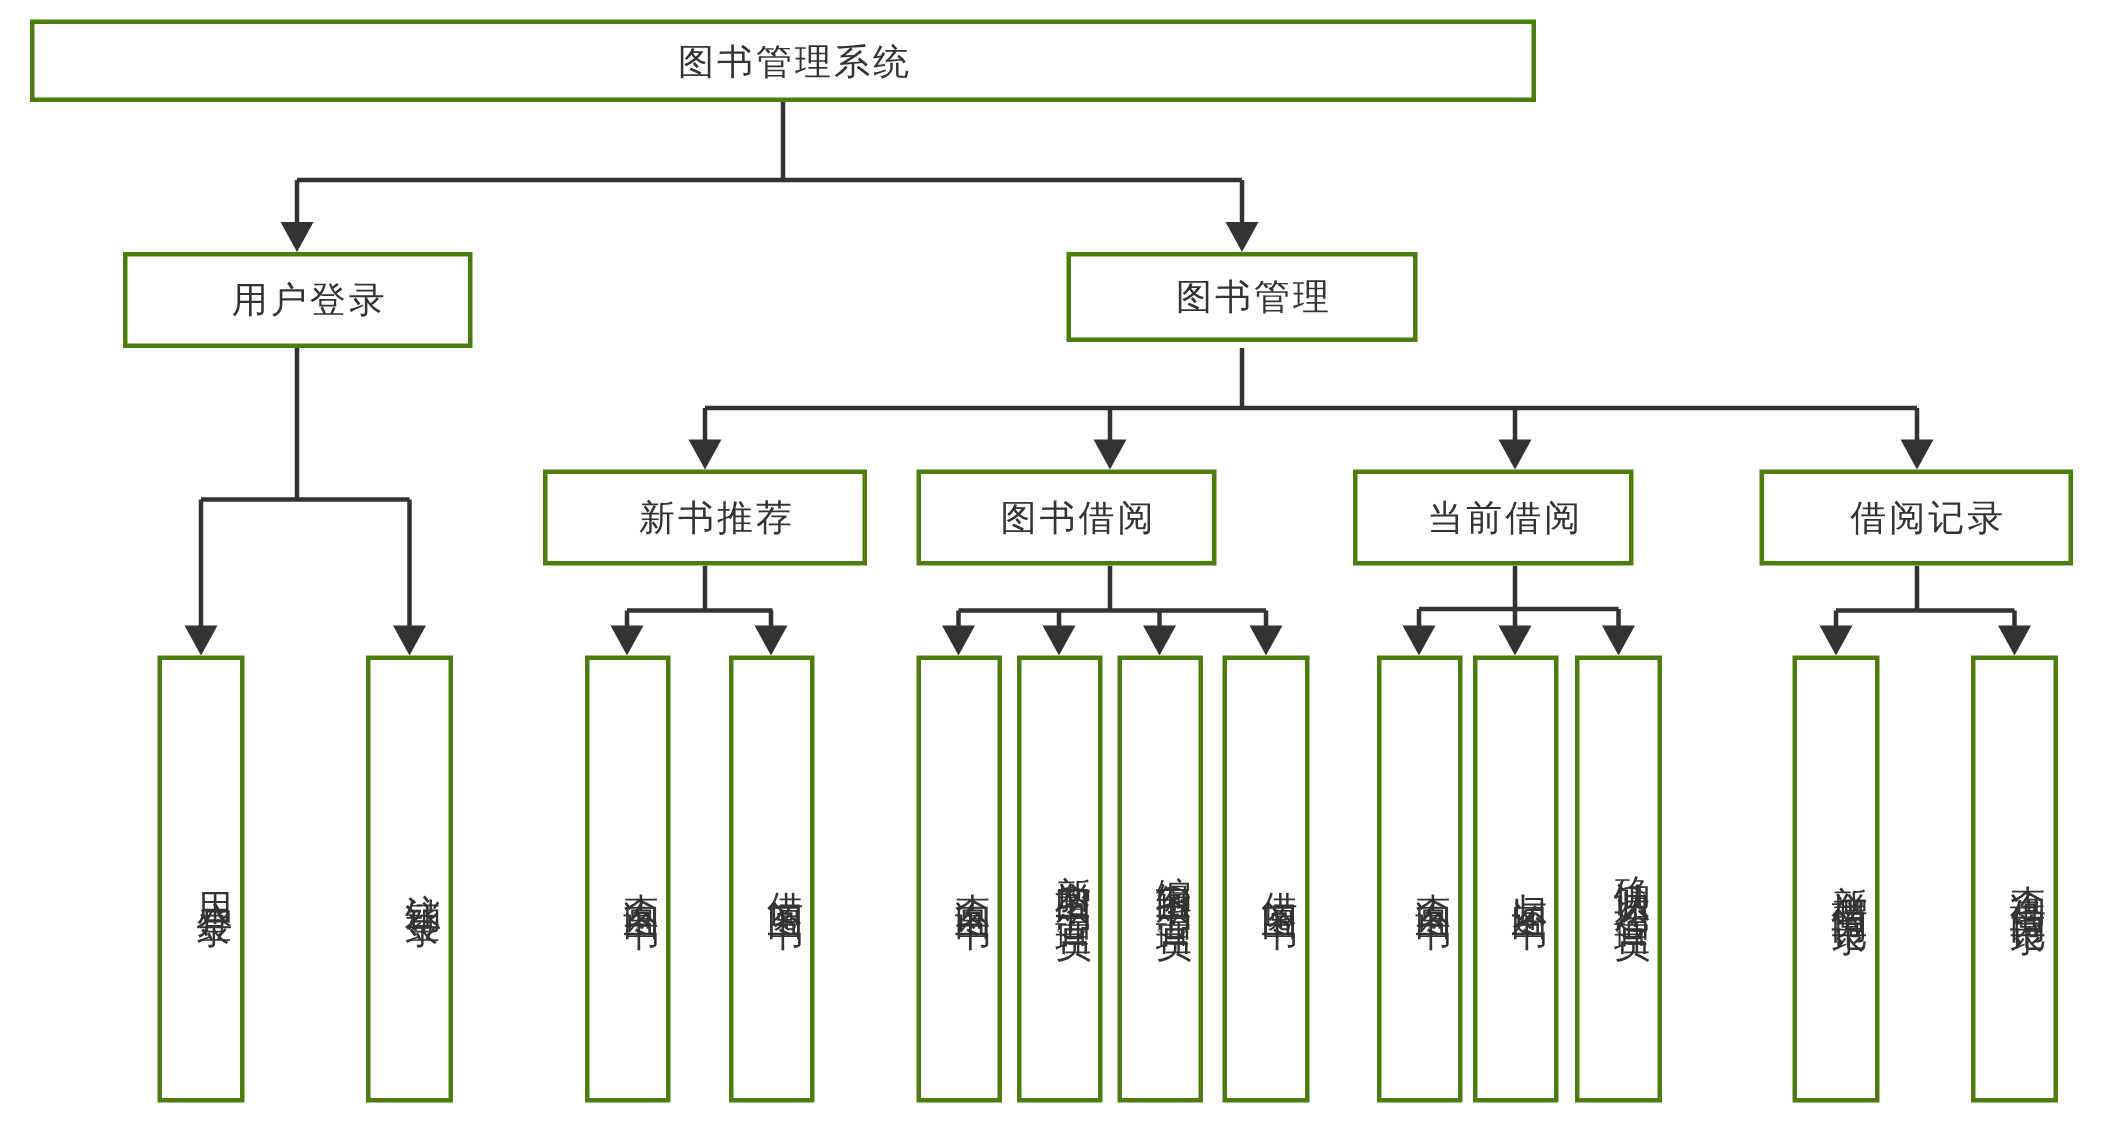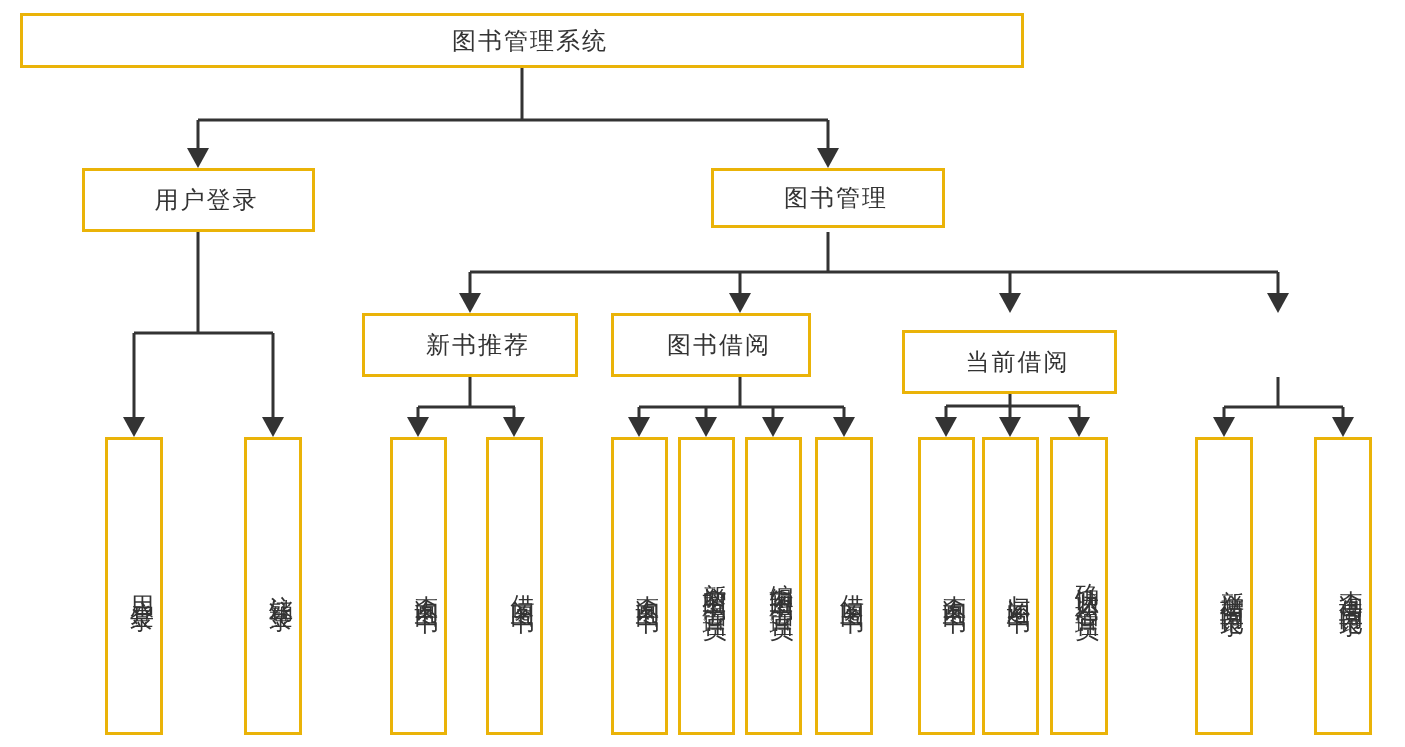--- a/index.html
+++ b/index.html
@@ -28,21 +28,21 @@
     fill: none;
   }
   #connectors polygon {
     fill: #333333;
     stroke: none;
   }
   .box {
     position: absolute;
     box-sizing: border-box;
     background: #ffffff;
-    border: 3px solid #eab308;
+    border: 3px solid #4d7c0f;
     display: flex;
     align-items: center;
     justify-content: center;
     color: #333333;
     padding-left: 16px;
   }
   .hlabel {
     font-size: 24px;
     letter-spacing: 2px;
     white-space: nowrap;
@@ -129,22 +129,25 @@
   <div class="box" style="left:711px;top:168px;width:234px;height:60px">
     <span class="hlabel">图书管理</span>
   </div>
 
   <div class="box" style="left:362px;top:313px;width:216px;height:64px">
     <span class="hlabel">新书推荐</span>
   </div>
   <div class="box" style="left:611px;top:313px;width:200px;height:64px">
     <span class="hlabel">图书借阅</span>
   </div>
-  <div class="box" style="left:902px;top:330px;width:215px;height:64px">
+  <div class="box" style="left:902px;top:313px;width:187px;height:64px">
     <span class="hlabel">当前借阅</span>
+  </div>
+  <div class="box" style="left:1173px;top:313px;width:209px;height:64px">
+    <span class="hlabel">借阅记录</span>
   </div>
 
   <div class="box leaf" style="left:105px;width:58px">
     <span class="vlabel">用户登录</span>
   </div>
   <div class="box leaf" style="left:244px;width:58px">
     <span class="vlabel">注销登录</span>
   </div>
 
   <div class="box leaf" style="left:390px;width:57px">

